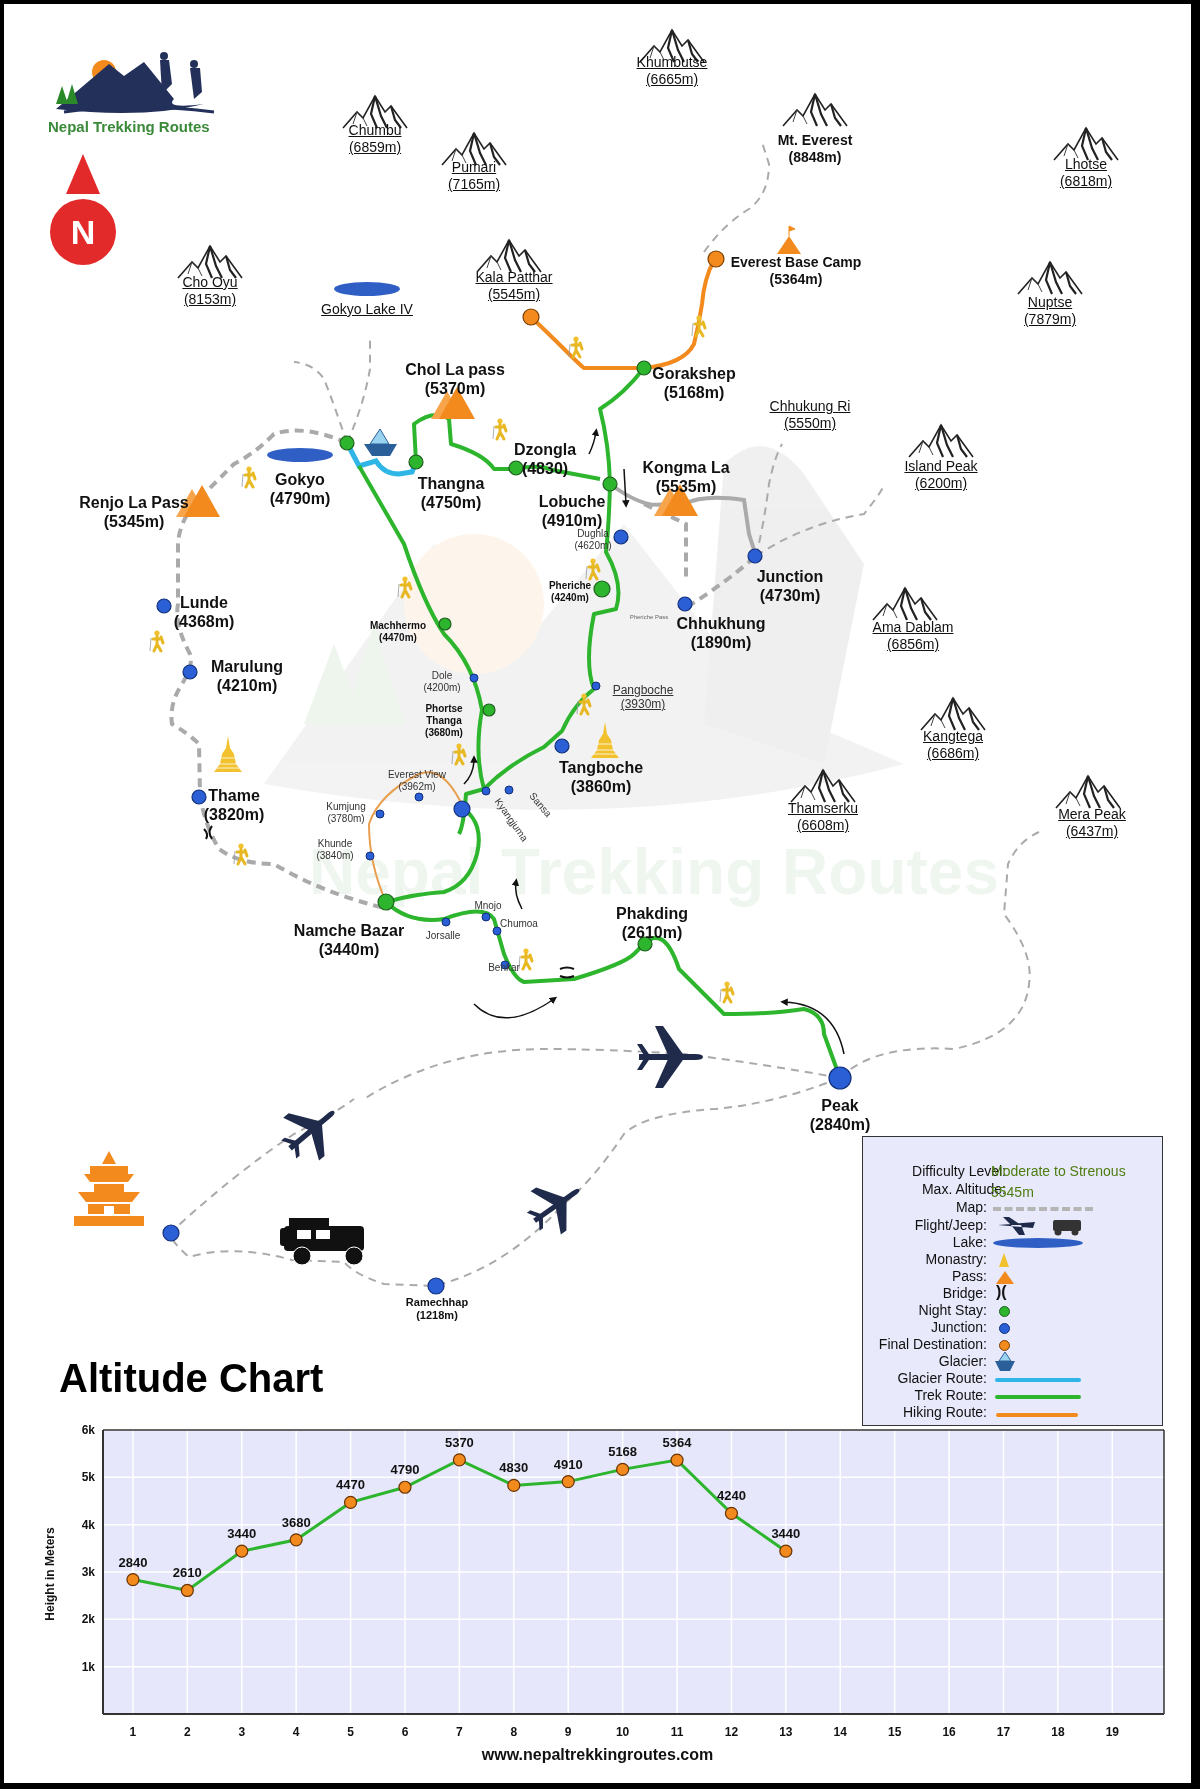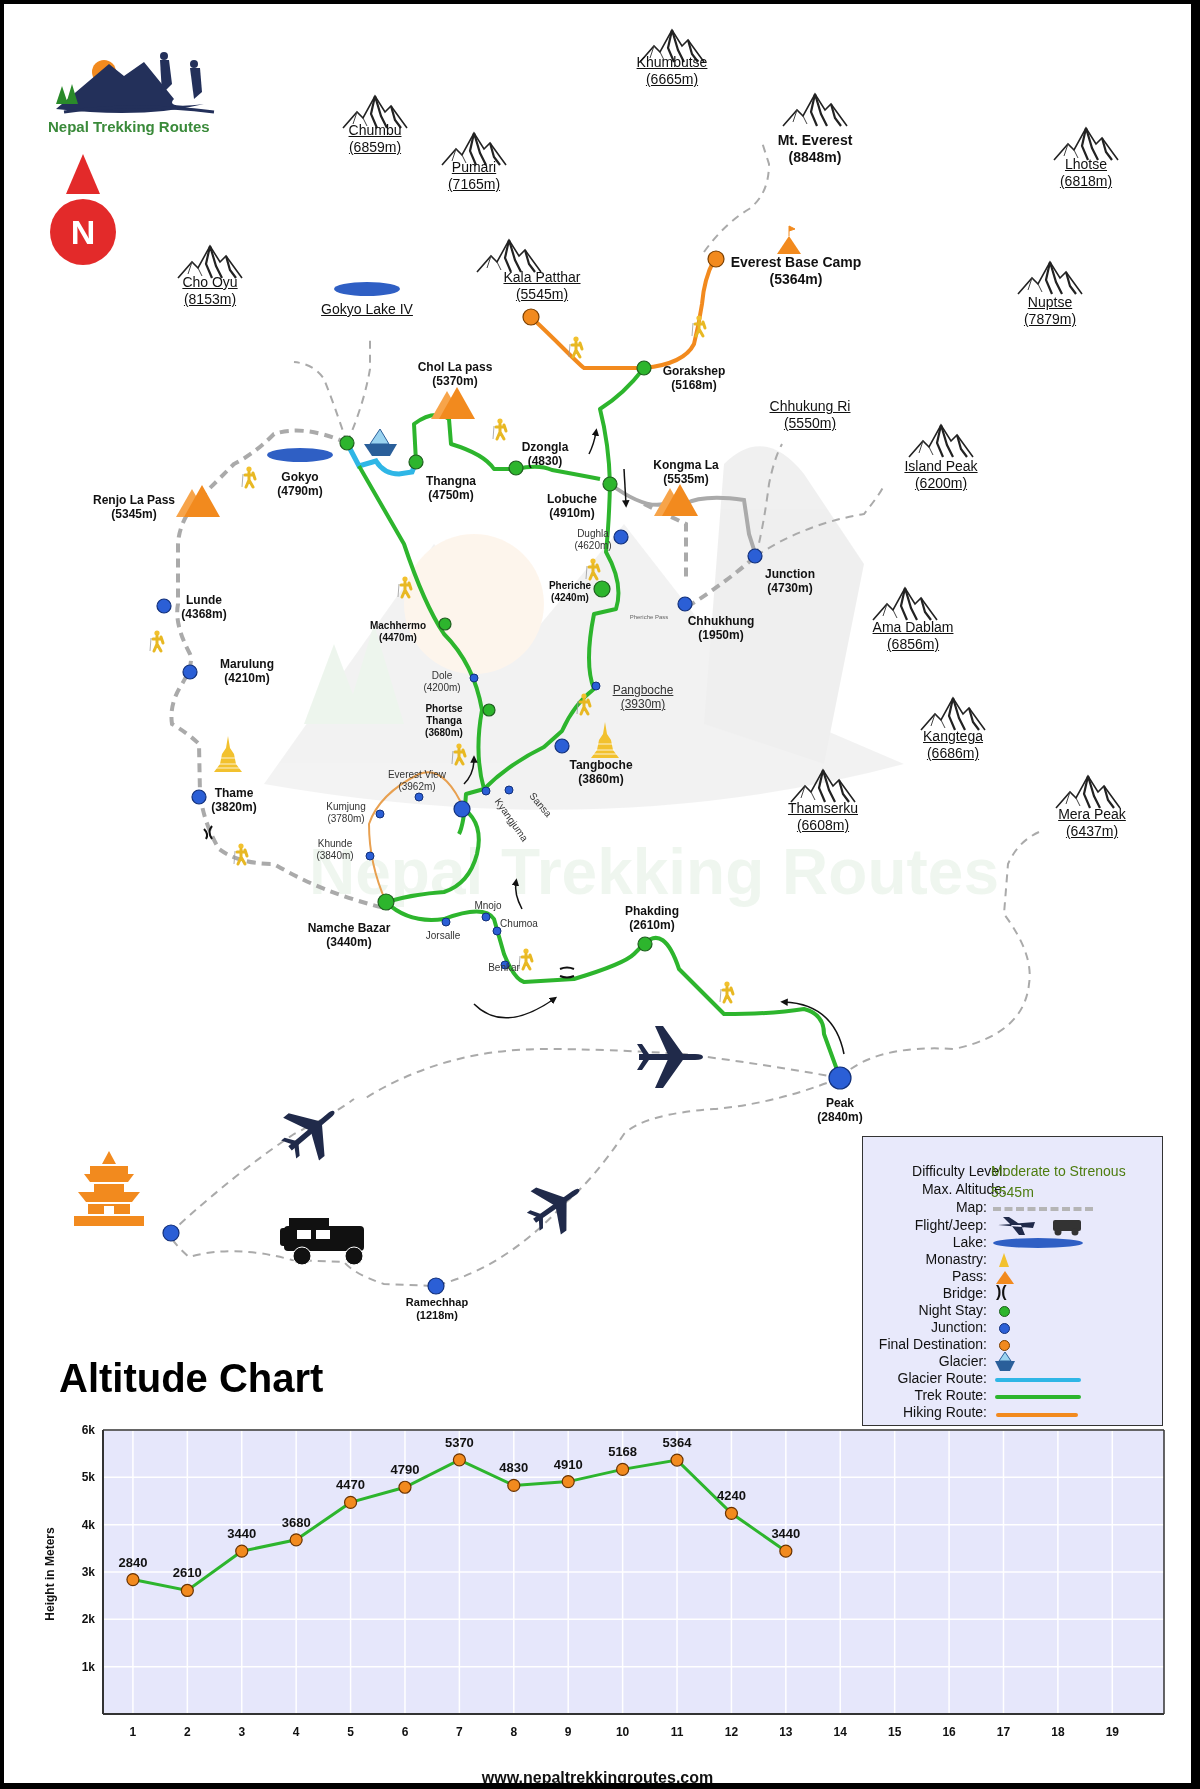--- a/index.html
+++ b/index.html
@@ -1,29 +1,29 @@
 <!DOCTYPE html>
 <html><head>
 <meta charset="utf-8">
 <style>
   html,body{margin:0;padding:0;background:#000;}
   body{width:1200px;height:1789px;position:relative;overflow:hidden;font-family:"Liberation Sans","DejaVu Sans",sans-serif;}
   .page{position:absolute;left:4px;top:4px;width:1187px;height:1779px;background:#fff;overflow:hidden;}
   svg.map{position:absolute;left:0;top:0;}
   .lbl{position:absolute;text-align:center;line-height:1.2;color:#111;white-space:nowrap;transform:translateX(-50%);}
   .peak{font-size:14px;text-decoration:underline;}
-  .bold{font-weight:bold;font-size:12px;}
+  .bold{font-weight:bold;font-size:16px;}
   .bigb{font-weight:bold;font-size:14px;}
   .small{font-size:10px;color:#333;}
   .logo-text{position:absolute;left:44px;top:114px;font-size:15px;font-weight:bold;color:#3a8a3a;}
   .legend{position:absolute;left:858px;top:1132px;width:301px;height:290px;background:#e8e9fb;border:1.5px solid #333;box-sizing:border-box;}
   .lg-row{position:absolute;right:160px;font-size:14px;color:#111;text-align:right;white-space:nowrap;}
   .lg-val{position:absolute;left:150px;font-size:14px;color:#4d7c0f;white-space:nowrap;}
   .chart-title{position:absolute;left:55px;top:1352px;font-size:40px;font-weight:bold;color:#000;}
-  .url{position:absolute;left:0;width:1187px;top:1742px;text-align:center;font-size:16px;font-weight:bold;color:#111;margin-top:23px;}
+  .url{position:absolute;left:0;width:1187px;top:1742px;text-align:center;font-size:16px;font-weight:bold;color:#111;}
 </style>
 </head>
 <body>
 
 <div class="page">
 
   <svg class="map" width="1187" height="1779" viewBox="0 0 1187 1779">
     <defs>
       <g id="mtn">
         <path d="M-32,18 L-18,2 L-12,8 L0,-14 L10,2 L16,-4 L32,18" fill="none" stroke="#222" stroke-width="1.6"></path>
@@ -260,21 +260,21 @@
       <div>(8848m)</div>
     </div>
   <div class="lbl peak" style="left:1082px;top:152px">
       <div>Lhotse</div>
       <div>(6818m)</div>
     </div>
   <div class="lbl peak" style="left:206px;top:270px">
       <div>Cho Oyu</div>
       <div>(8153m)</div>
     </div>
-  <div class="lbl peak" style="left:538px;top:265px">
+  <div class="lbl peak" style="left:510px;top:265px">
       <div>Kala Patthar</div>
       <div>(5545m)</div>
     </div>
   <div class="lbl peak" style="left:1046px;top:290px">
       <div>Nuptse</div>
       <div>(7879m)</div>
     </div>
   <div class="lbl peak" style="left:806px;top:394px">
       <div>Chhukung Ri</div>
       <div>(5550m)</div>
@@ -342,21 +342,21 @@
       <div>Dughla</div>
       <div>(4620m)</div>
     </div>
   <div class="lbl bold" style="left:566px;top:576px;font-size:10px">
       <div>Pheriche</div>
       <div>(4240m)</div>
     </div>
   <div class="lbl" style="left:645px;top:610px;font-size:6px;color:#666">Pheriche Pass</div>
   <div class="lbl bold" style="left:717px;top:610px">
       <div>Chhukhung</div>
-      <div>(1950m)</div>
+      <div>(1890m)</div>
     </div>
   <div class="lbl bold" style="left:786px;top:563px">
       <div>Junction</div>
       <div>(4730m)</div>
     </div>
   <div class="lbl bold" style="left:200px;top:589px">
       <div>Lunde</div>
       <div>(4368m)</div>
     </div>
   <div class="lbl bold" style="left:243px;top:653px">

